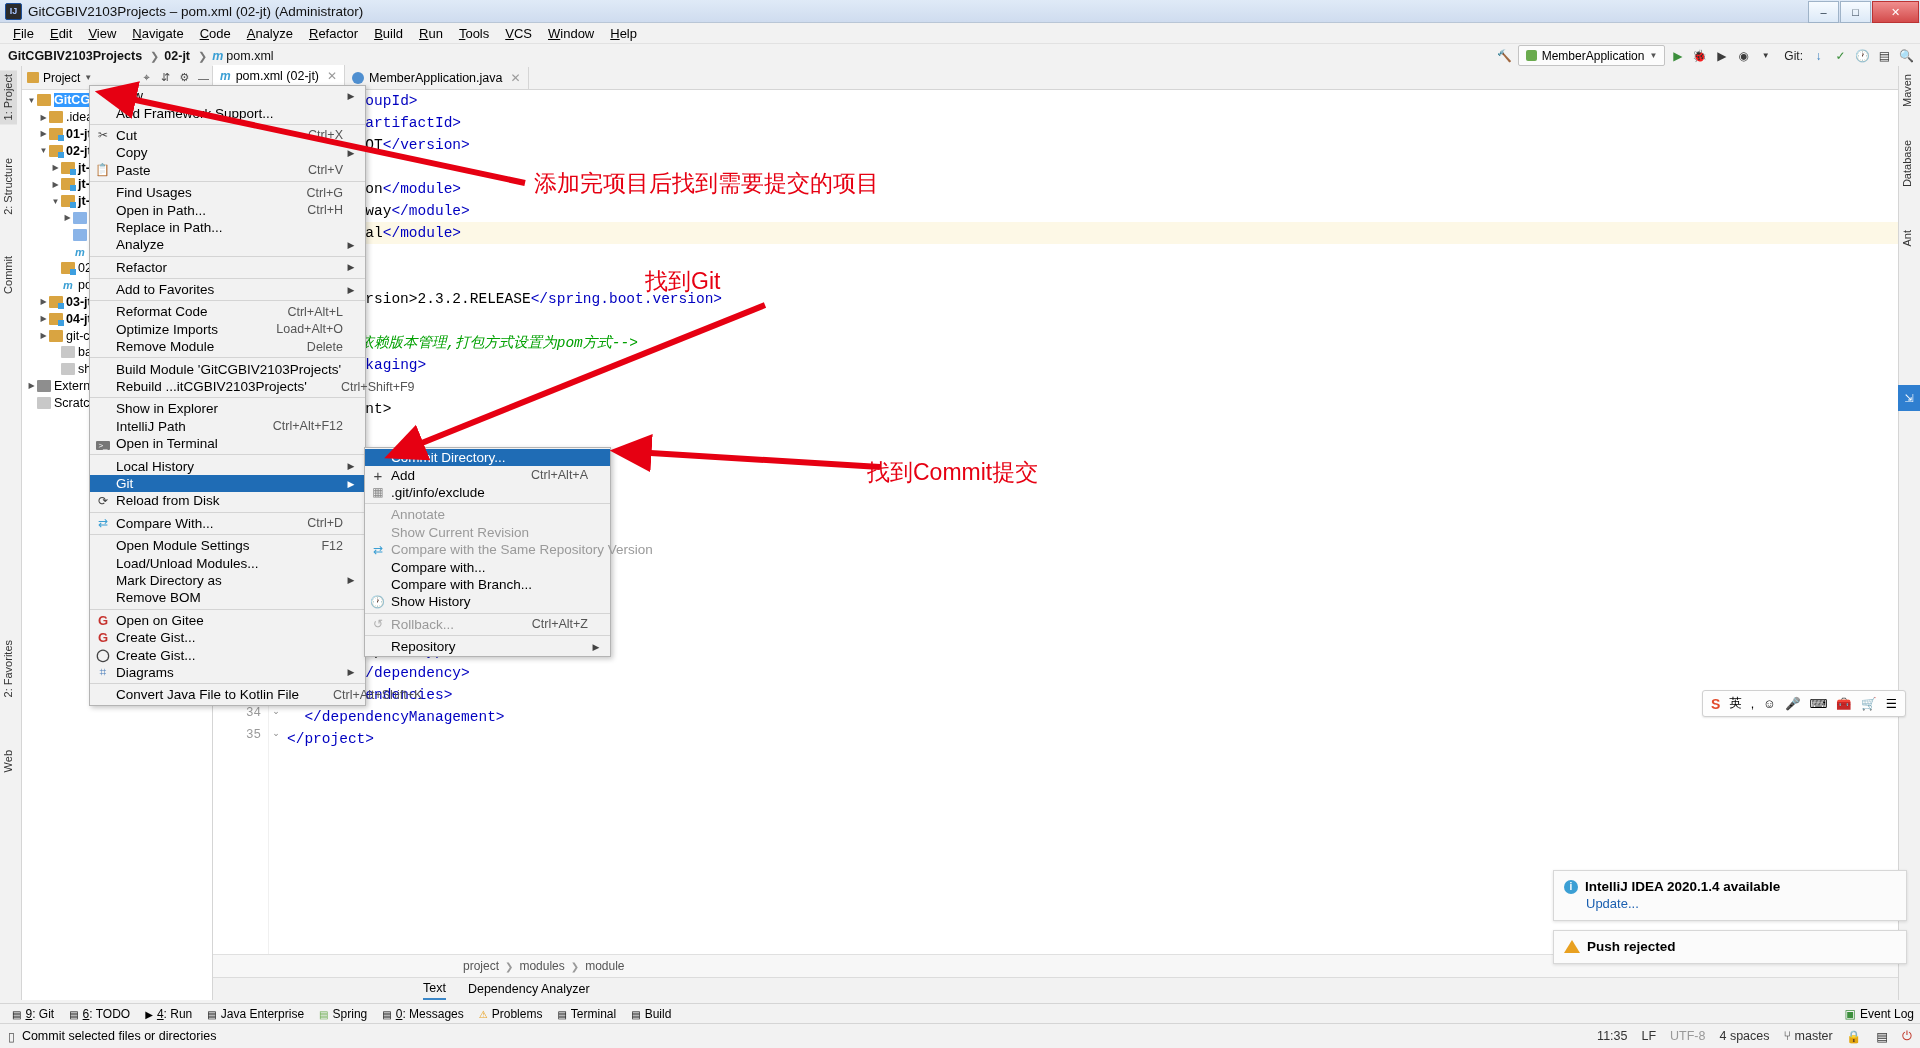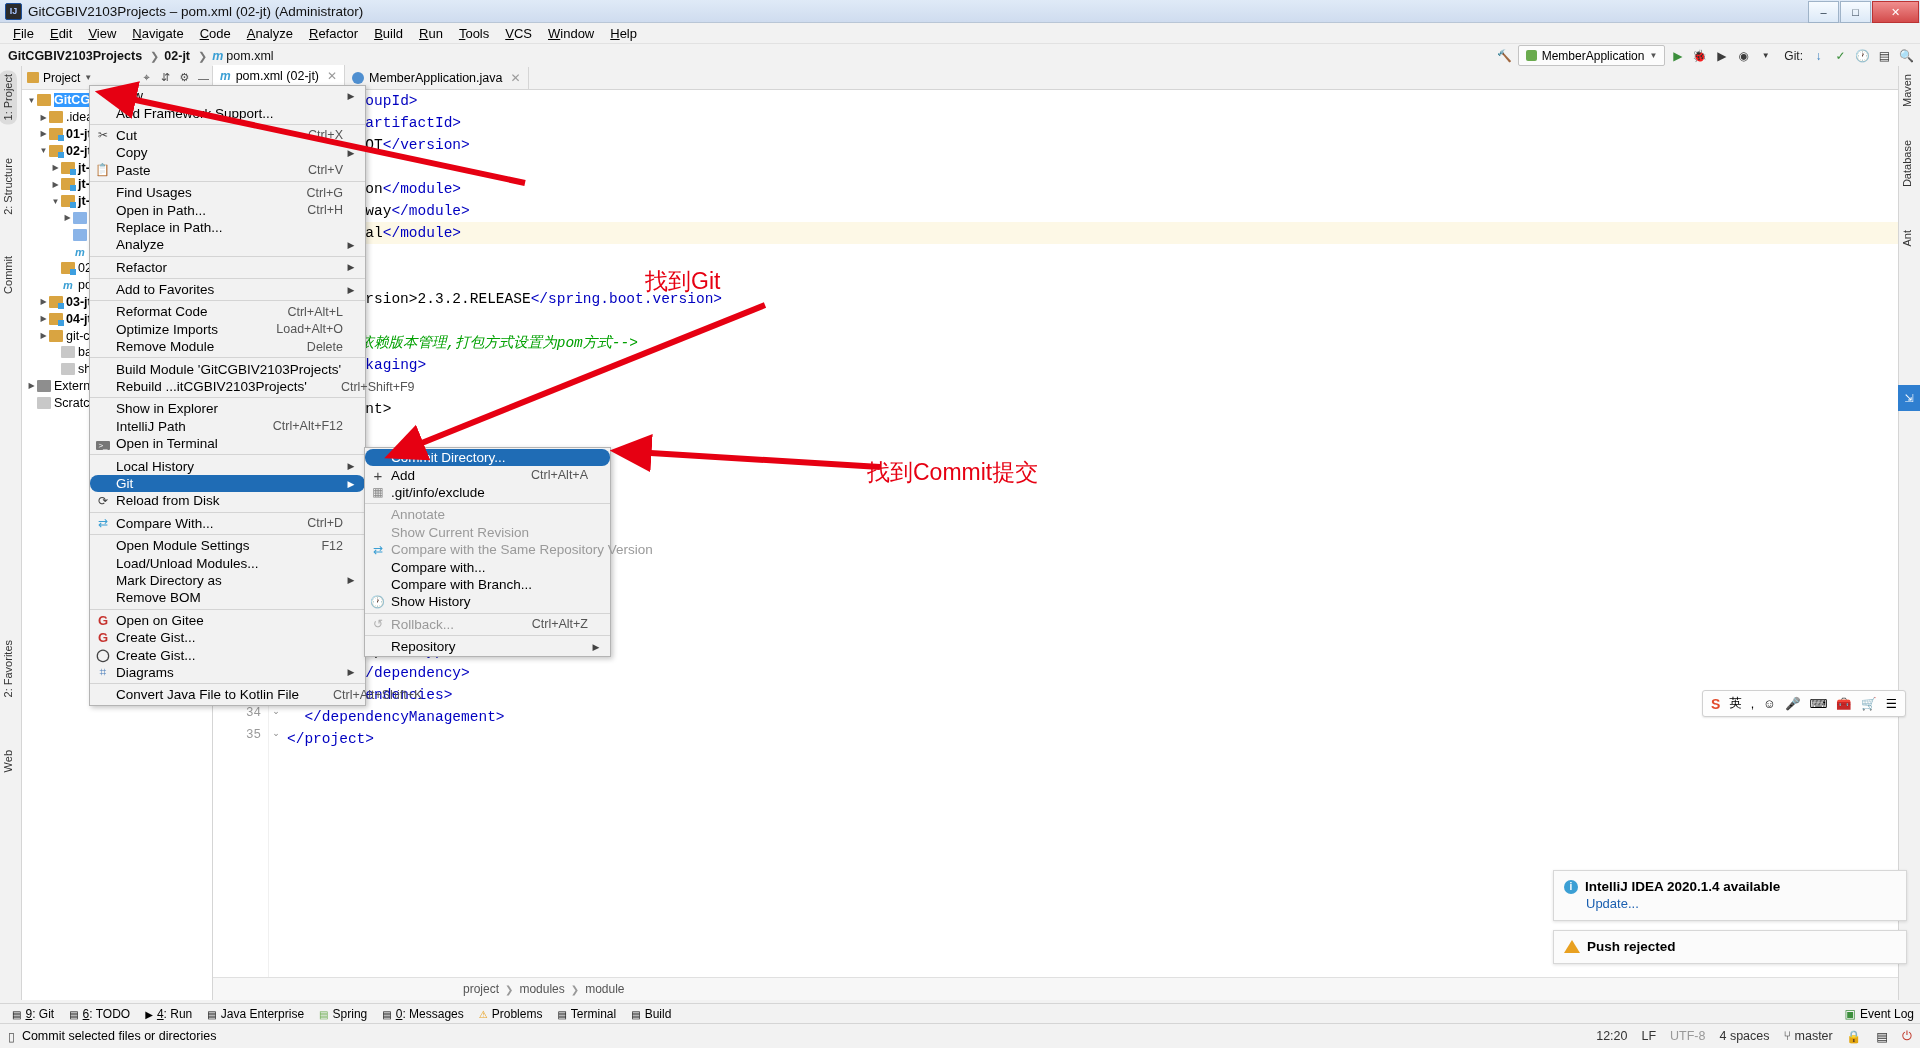--- a/index.html
+++ b/index.html
@@ -97,21 +97,21 @@
   .codewrap{flex:1;display:flex;position:relative;overflow:hidden;background:#fff;}
   .gutter{width:48px;background:#fff;color:#999;font-family:"Liberation Mono",monospace;
     font-size:12.5px;text-align:right;padding-right:7px;flex:none;border-right:1px solid #f0f0f0;}
   .gut-fold{width:14px;background:#fff;flex:none;color:#888;font-size:9px;text-align:center;}
   .code{flex:1;font-family:"Liberation Mono",monospace;font-size:14.5px;line-height:22px;
     white-space:pre;padding-left:4px;overflow:hidden;}
   .ln{height:22px;}
   .k-tag{color:#0000c0;}
   .k-cmt{color:#00a000;font-style:italic;}
   .hl-line{background:#fdf8e6;}
-  .sel{background:#b5e0e0;border-radius:8px;}
+  .sel{background:#b5e0e0;}
 
   .breadcrumbbar{height:22px;background:#f7f7f7;border-top:1px solid #e0e0e0;
     display:flex;align-items:center;padding-left:250px;font-size:12px;color:#555;gap:6px;}
   .bcsep{color:#999;font-size:10px;}
   .editortabsbottom{height:22px;background:#f2f2f2;border-top:1px solid #dcdcdc;
     display:flex;align-items:center;padding-left:210px;font-size:12.5px;gap:22px;}
   .eb-sel{border-bottom:2px solid #3b87c8;height:20px;display:flex;align-items:center;}
 
   
   .ctxmenu{position:absolute;background:#f2f2f2;border:1px solid #b4b4b4;
@@ -424,20 +424,24 @@
         <div class="code" id="codearea"><div class="ln">om.cy<span class="k-tag"><span class="k-tag">&lt;/</span>groupId&gt;</span></div><div class="ln">d&gt;02-jt<span class="k-tag"><span class="k-tag">&lt;/</span>artifactId&gt;</span></div><div class="ln">.0-SNAPSHOT<span class="k-tag"><span class="k-tag">&lt;/</span>version&gt;</span></div><div class="ln"></div><div class="ln">e&gt;jt-common<span class="k-tag"><span class="k-tag">&lt;/</span>module&gt;</span></div><div class="ln">e&gt;jt-gateway<span class="k-tag"><span class="k-tag">&lt;/</span>module&gt;</span></div><div class="ln hl-line">e&gt;jt-portal<span class="k-tag"><span class="k-tag">&lt;/</span>module&gt;</span></div><div class="ln"></div><div class="ln">s&gt;</div><div class="ln">g.boot.version&gt;2.3.2.RELEASE<span class="k-tag"><span class="k-tag">&lt;/</span>spring.boot.version&gt;</span></div><div class="ln">es&gt;</div><div class="ln"><span class="k-cmt">父工程只做依赖版本管理,打包方式设置为pom方式--&gt;</span></div><div class="ln">&gt;pom<span class="k-tag"><span class="k-tag">&lt;/</span>packaging&gt;</span></div><div class="ln"><span class="k-cmt">理元素--&gt;</span></div><div class="ln">yManagement&gt;</div><div class="ln">dencies&gt;</div><div class="ln"></div><div class="ln"></div><div class="ln">k.boot<span class="k-tag"><span class="k-tag">&lt;/</span>groupId&gt;</span></div><div class="ln">endencies<span class="k-tag"><span class="k-tag">&lt;/</span>artifactId&gt;</span></div><div class="ln"><span class="k-cmt">pom文件的properties元素--&gt;</span></div><div class="ln">ion}<span class="k-tag"><span class="k-tag">&lt;/</span>version&gt;</span></div><div class="ln"><span class="k-cmt">ifactId中定义的依赖--&gt;</span></div><div class="ln"></div><div class="ln"><span class="k-cmt">ype必须为pom--&gt;</span></div><div class="ln">    <span class="k-tag">&lt;type&gt;</span>pom<span class="k-tag"><span class="k-tag">&lt;/</span>type&gt;</span></div><div class="ln">        <span class="k-tag"><span class="k-tag">&lt;/</span>dependency&gt;</span></div><div class="ln">    <span class="k-tag"><span class="k-tag">&lt;/</span>dependencies&gt;</span></div><div class="ln">  <span class="k-tag"><span class="k-tag">&lt;/</span>dependencyManagement&gt;</span></div><div class="ln"><span class="k-tag"><span class="k-tag">&lt;/</span>project&gt;</span></div></div>
       </div>
 
       <div class="breadcrumbbar">
         <span>project</span>
         <span class="bcsep">❯</span>
         <span>modules</span>
         <span class="bcsep">❯</span>
         <span>module</span>
       </div>
+      <div class="editortabsbottom">
+        <span class="eb-sel">Text</span>
+        <span>Dependency Analyzer</span>
+      </div>
     </div>
 
     <div class="rightstrip">
       <div class="vtab" style="top:4px">Maven</div>
       <div class="vtab" style="top:70px">Database</div>
       <div class="vtab" style="top:160px">Ant</div>
     </div>
   </div>
 
   <div class="side-blue">⇲</div>
@@ -725,20 +729,21 @@
     <defs>
       <marker id="ah" markerWidth="7" markerHeight="7" refX="5.6" refY="3.2" orient="auto">
         <polygon points="0,0 7,3.2 0,6.4" fill="#e60012"></polygon>
       </marker>
     </defs>
     <line x1="525" y1="183" x2="103" y2="93" stroke="#e60012" stroke-width="6" marker-end="url(#ah)"></line>
     <line x1="765" y1="305" x2="392" y2="455" stroke="#e60012" stroke-width="6" marker-end="url(#ah)"></line>
     <line x1="880" y1="467" x2="618" y2="451" stroke="#e60012" stroke-width="6" marker-end="url(#ah)"></line>
   </svg>
 
+  <div class="anno" style="left:534px;top:168px">添加完项目后找到需要提交的项目</div>
   <div class="anno" style="left:645px;top:266px">找到Git</div>
   <div class="anno" style="left:867px;top:457px">找到Commit提交</div>
 
   <div class="imebar">
     <span class="ime-s">S</span>
     <span>英</span>
     <span>,</span>
     <span>☺</span>
     <span>🎤</span>
     <span>⌨</span>
@@ -803,21 +808,21 @@
     <span class="tw">
       <span style="color:#3c8f3c">▣</span>
       <span>Event Log</span>
     </span>
   </div>
 
   <div class="statusbar">
     <span style="margin-right:7px;color:#555">▯</span>
     <span>Commit selected files or directories</span>
     <span class="status-right">
-      <span>12:20</span>
+      <span>11:35</span>
       <span>LF</span>
       <span style="color:#999">UTF-8</span>
       <span>4 spaces</span>
       <span>
         <span>⑂</span>
         <span>master</span>
       </span>
       <span>🔒</span>
       <span>▤</span>
       <span style="color:#c0392b">⏻</span>

